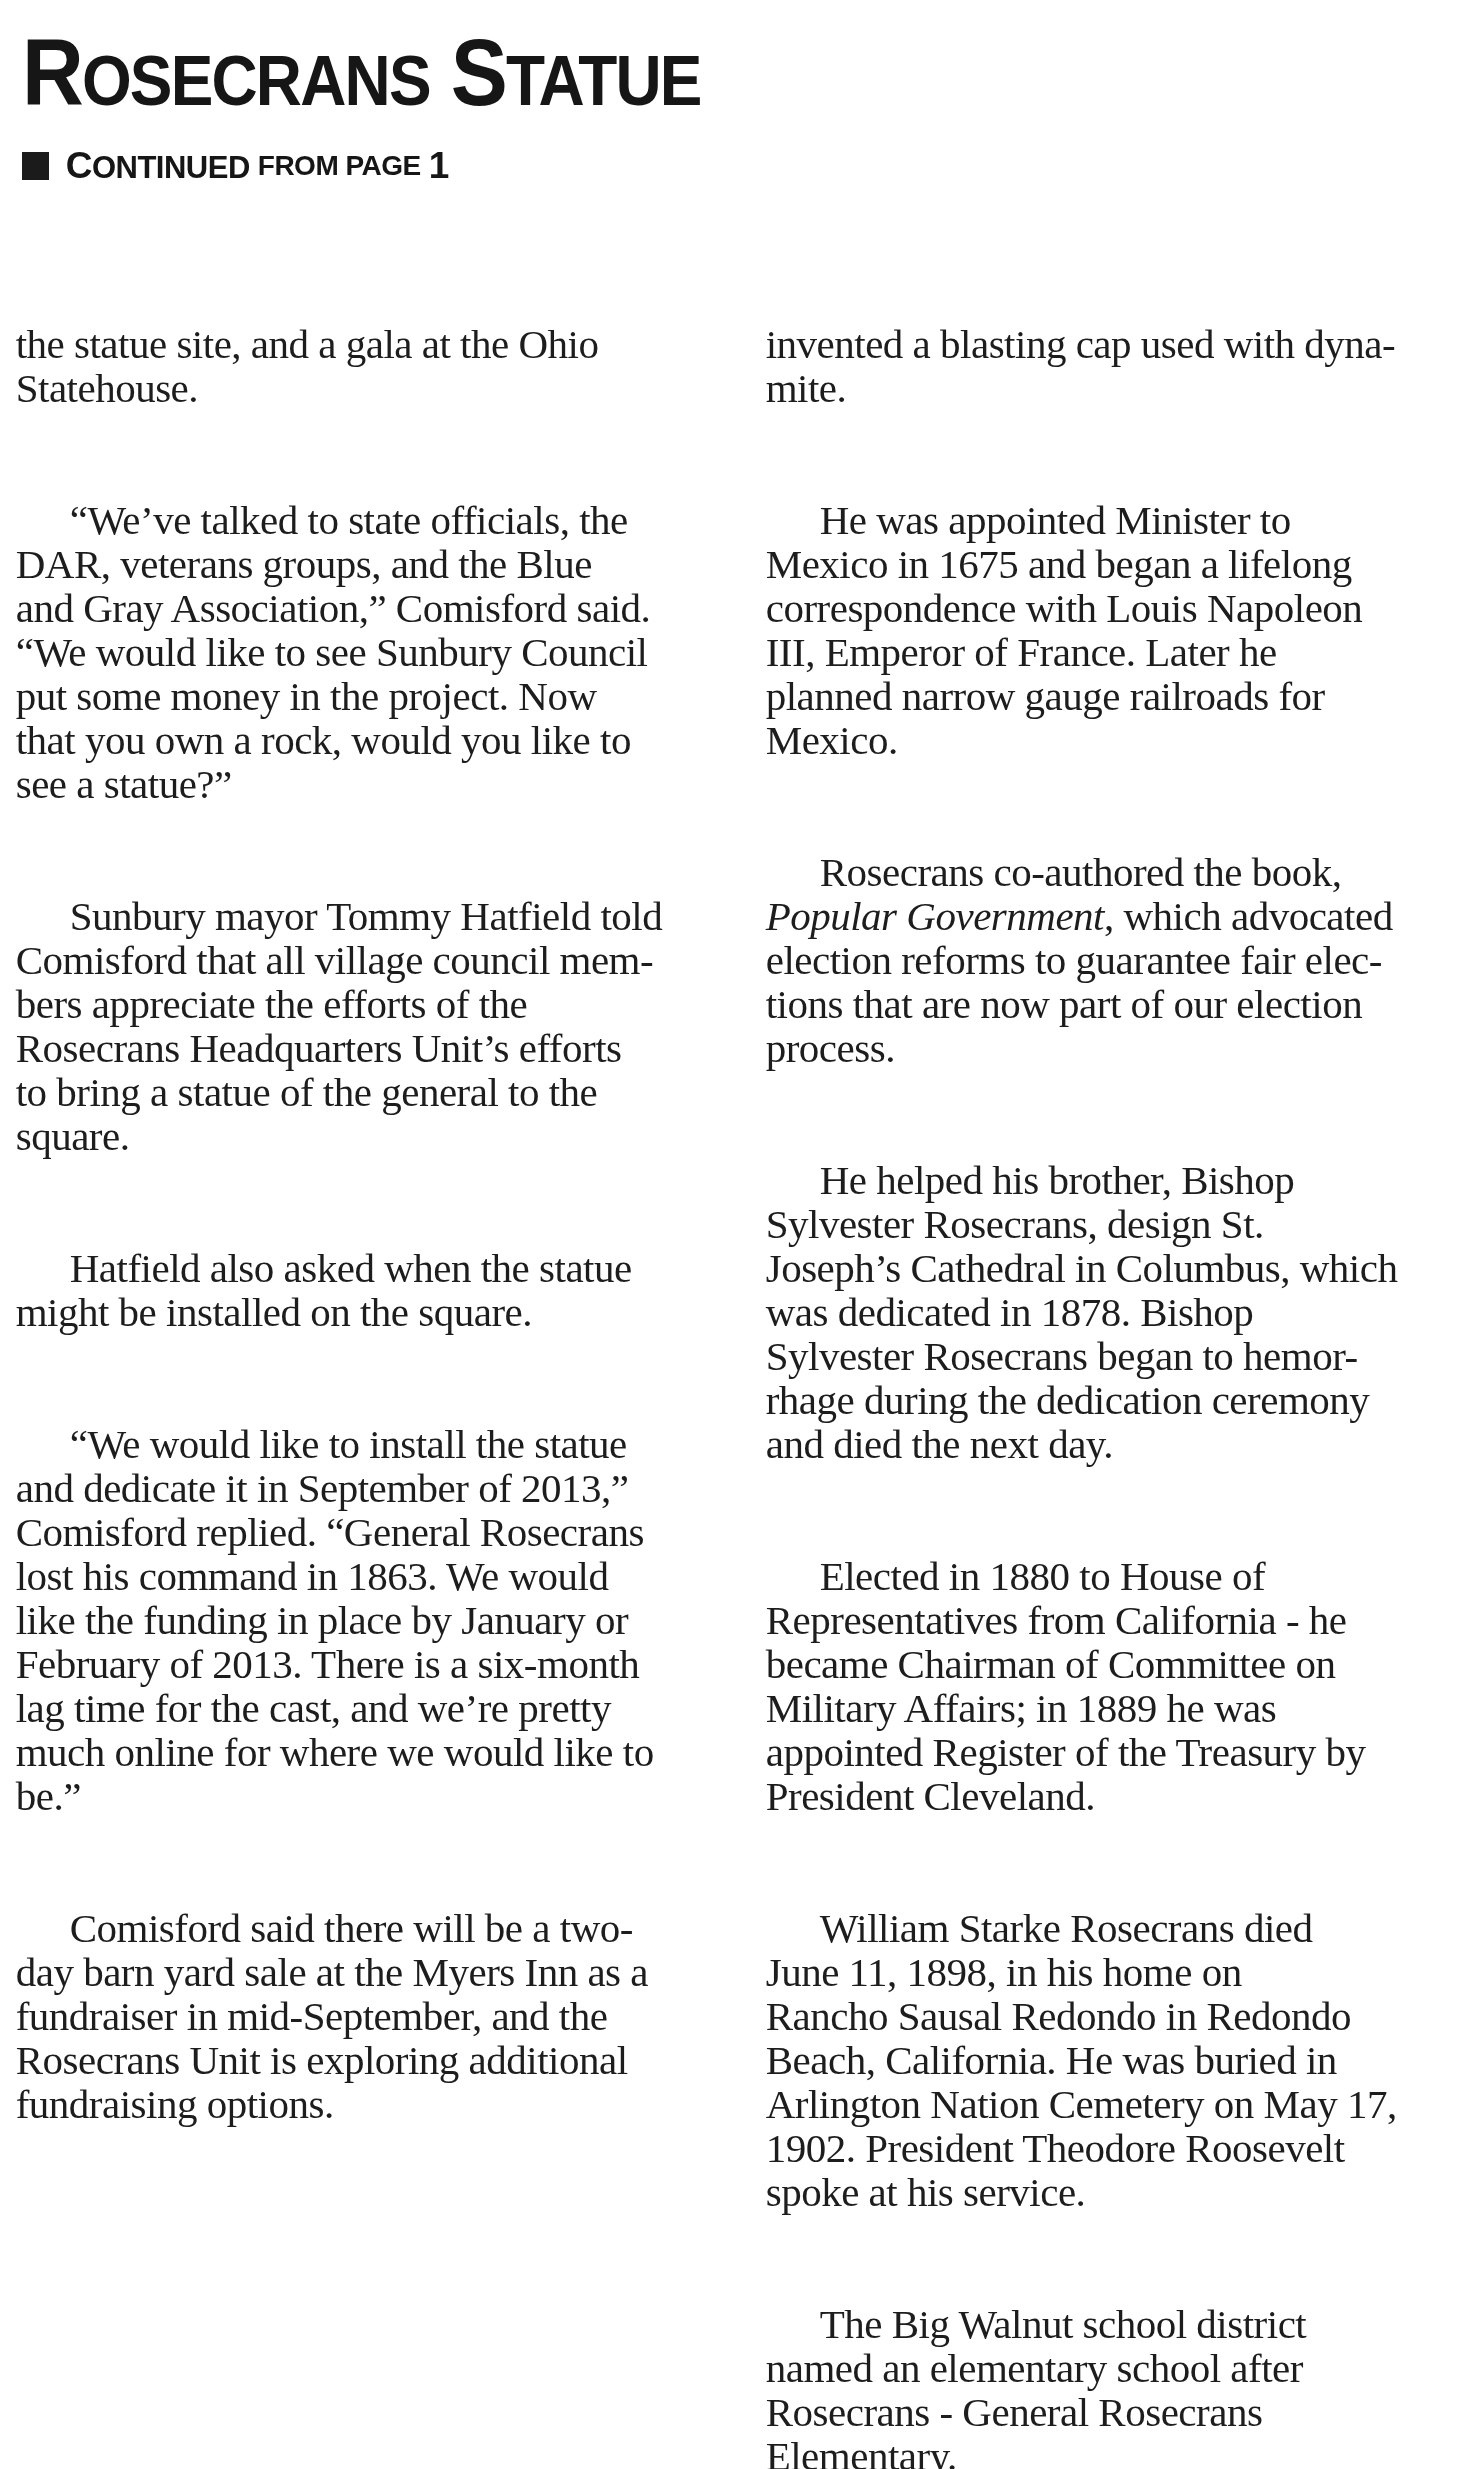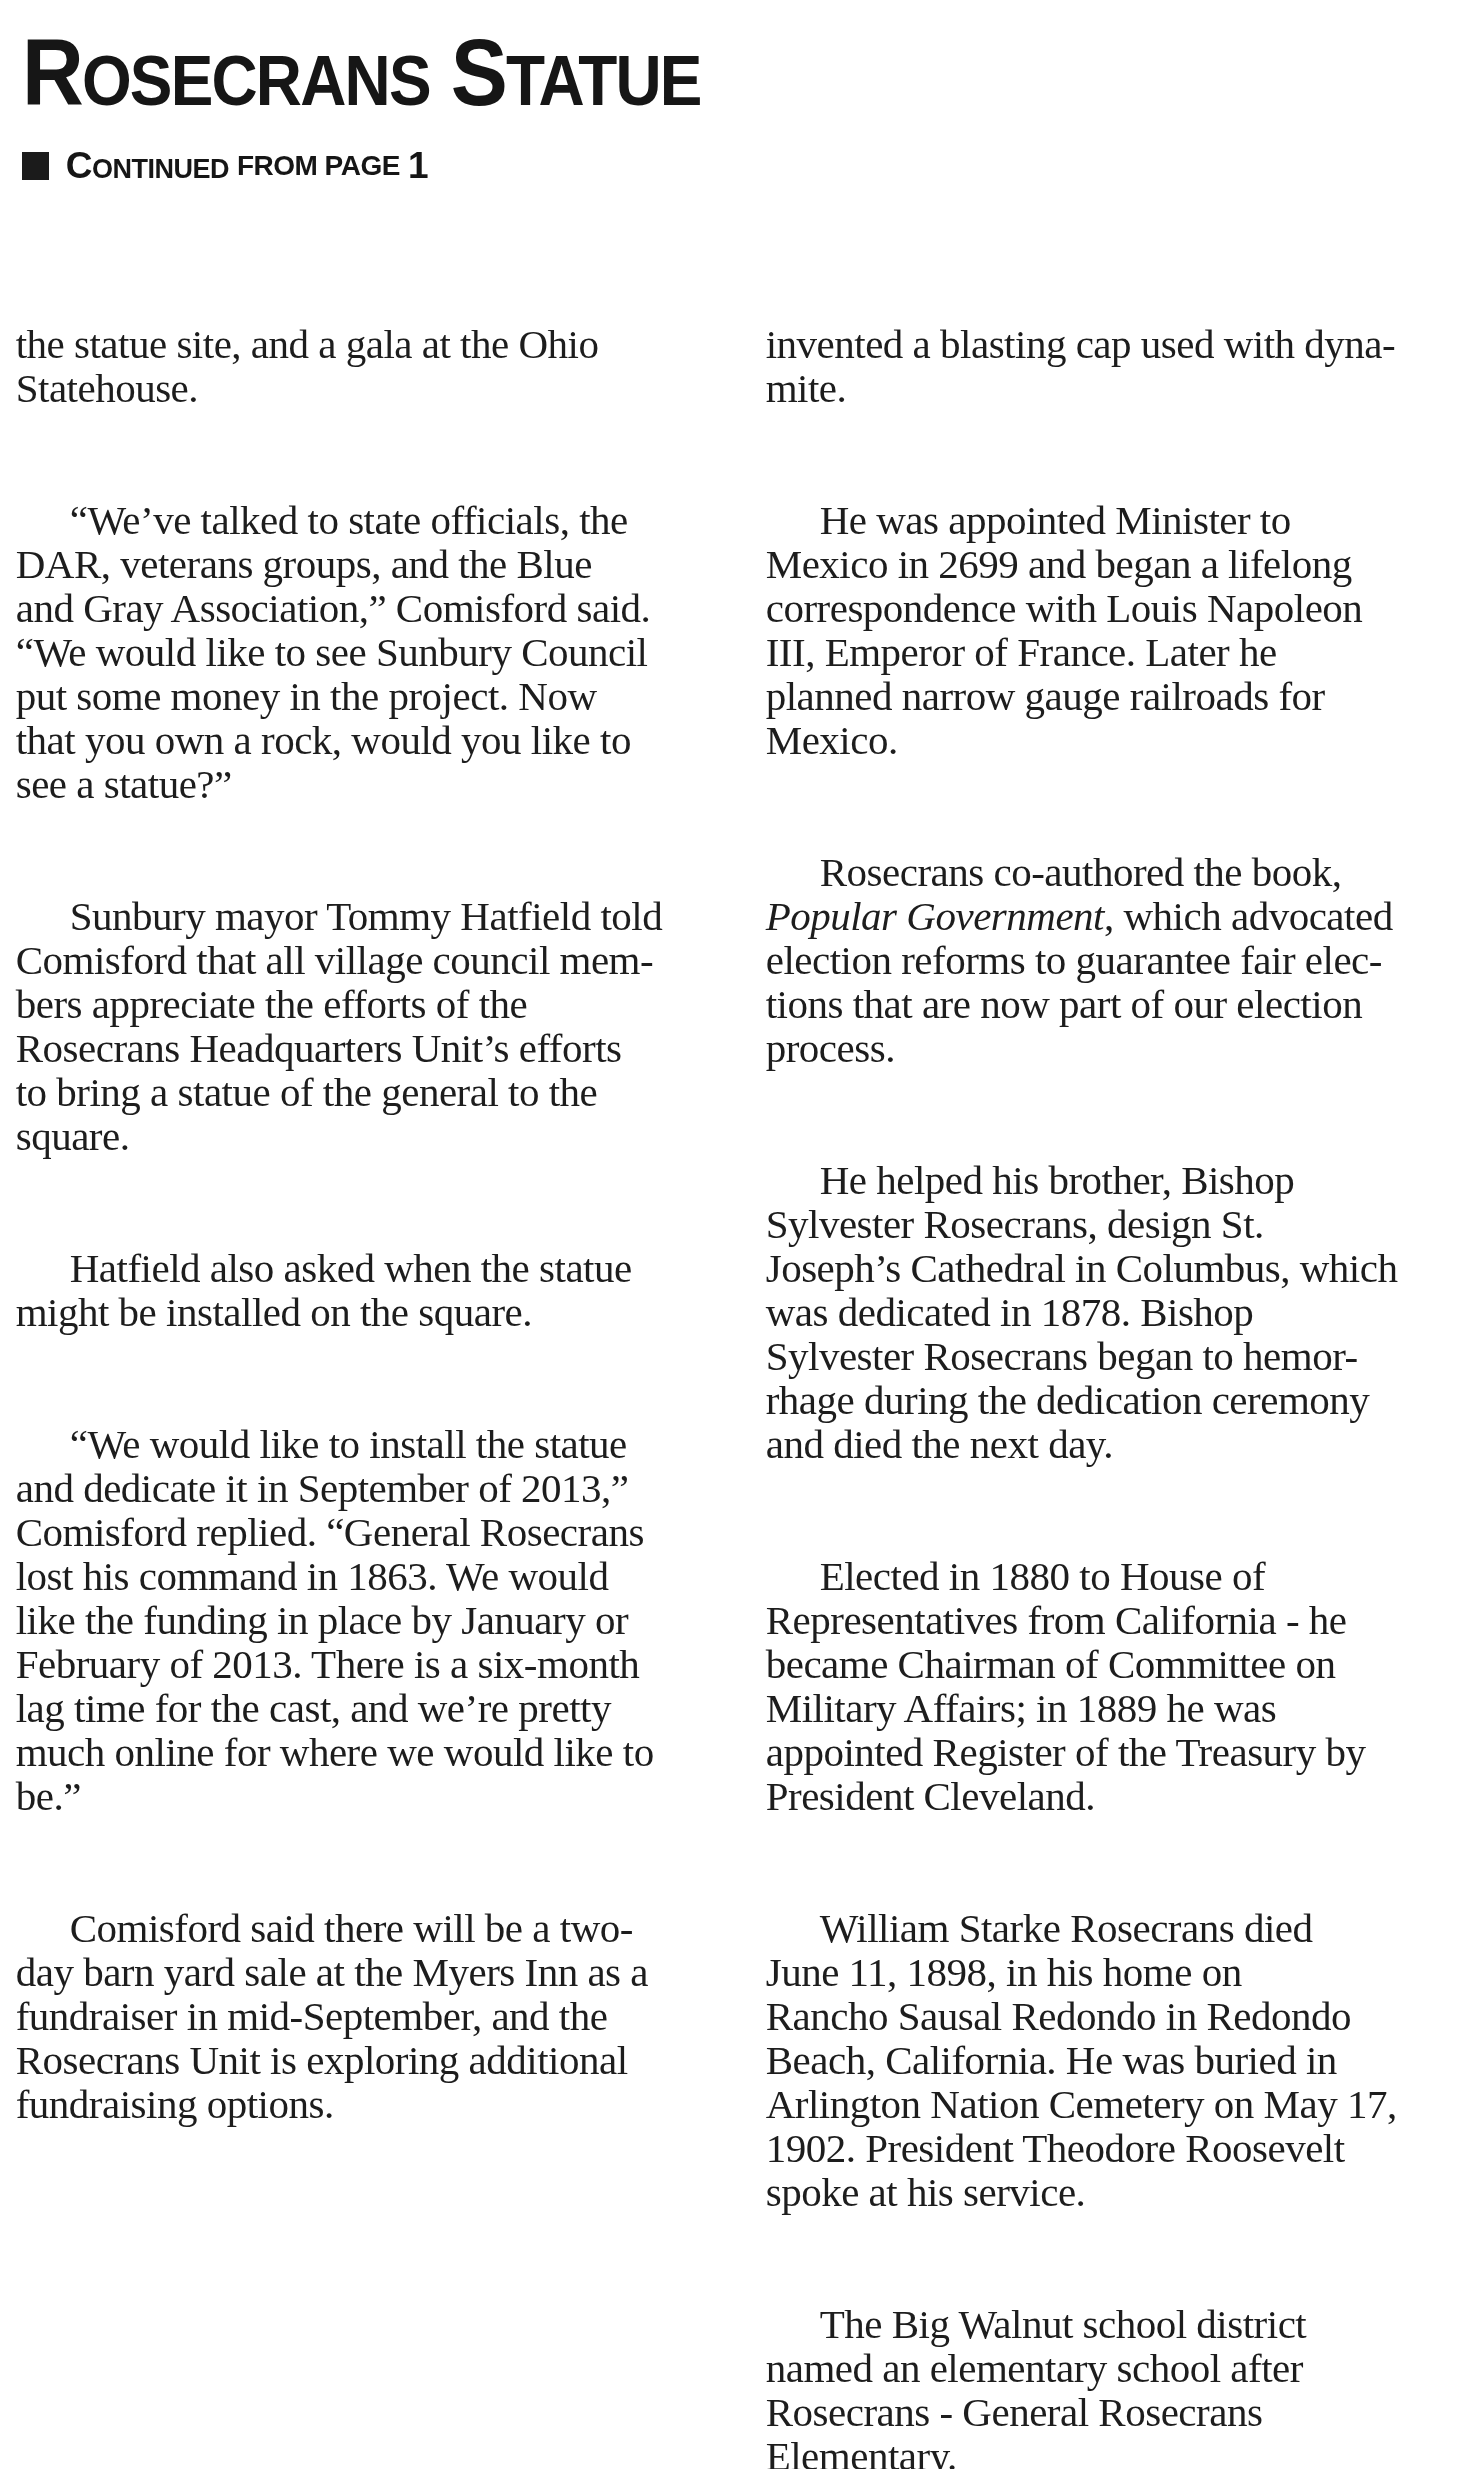--- a/index.html
+++ b/index.html
@@ -46,21 +46,21 @@
     letter-spacing: -0.5px;
   }
   .kicker .sq {
     width: 27.4px;
     height: 27.4px;
     background: #1b1b1b;
     display: inline-block;
     margin-right: 16.7px;
     flex: 0 0 auto;
   }
-  .k-word { display: inline-block; text-transform: uppercase; font-size: 27px; }
+  .k-word { display: inline-block; text-transform: uppercase; font-size: 31px; }
   .k-word::first-letter { font-size: 37px; }
   .k-mid { display: inline-block; text-transform: uppercase; font-size: 28px; margin: 0 8px; }
   .k-num { display: inline-block; font-size: 37px; }
 
   
   .columns { display: flex; margin-top: 47px; }
   .col {
     font-size: 41px;
     line-height: 44px;
     letter-spacing: -0.5px;
@@ -121,21 +121,21 @@
 Rosecrans Unit is exploring additional
 fundraising options.</p>
       
       
     </section>
 
     <section class="col col-right">
       <p>invented a blasting cap used with dyna-
 mite.</p>
       <p class="indent">He was appointed Minister to
-Mexico in 2699 and began a lifelong
+Mexico in 1675 and began a lifelong
 correspondence with Louis Napoleon
 III, Emperor of France. Later he
 planned narrow gauge railroads for
 Mexico.</p>
       <p class="indent"><span>Rosecrans co-authored the book,
 </span><span class="italic">Popular Government</span><span>, which advocated
 election reforms to guarantee fair elec-
 tions that are now part of our election
 process.</span></p>
       <p class="indent">He helped his brother, Bishop

